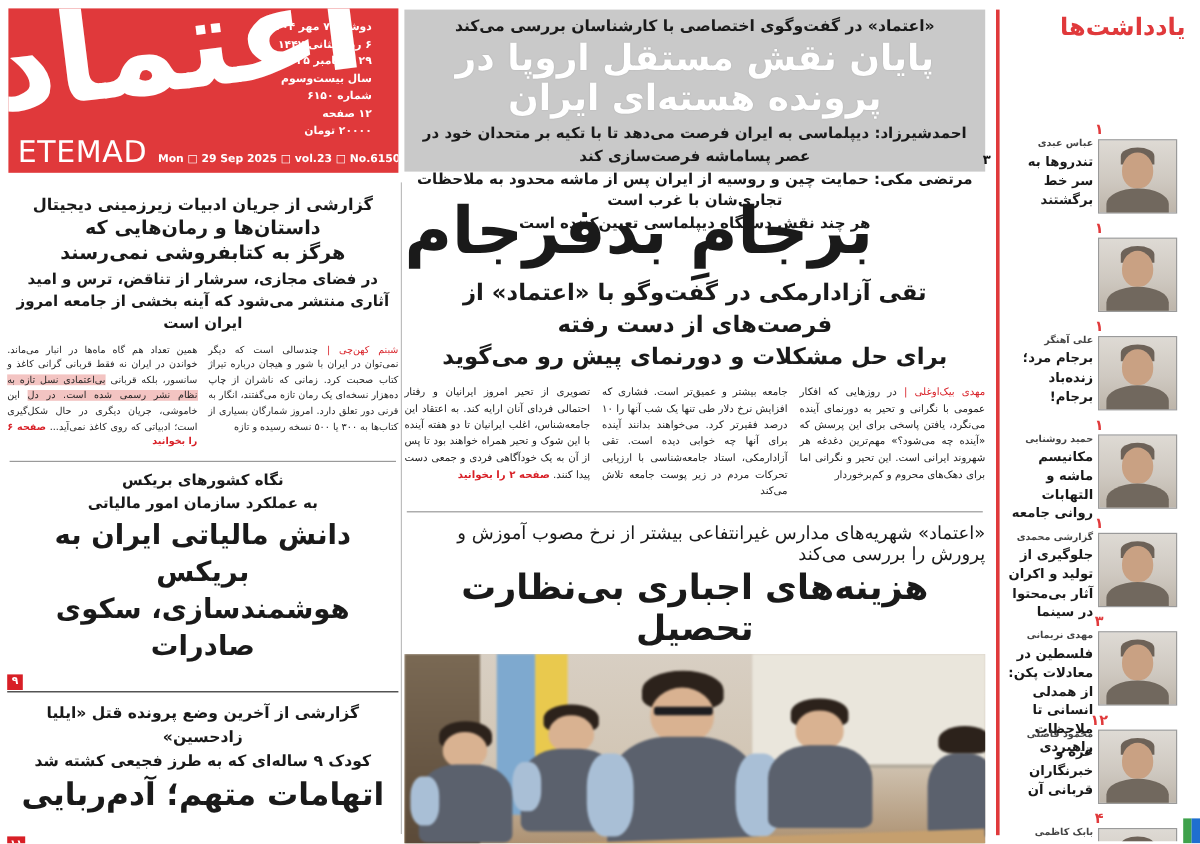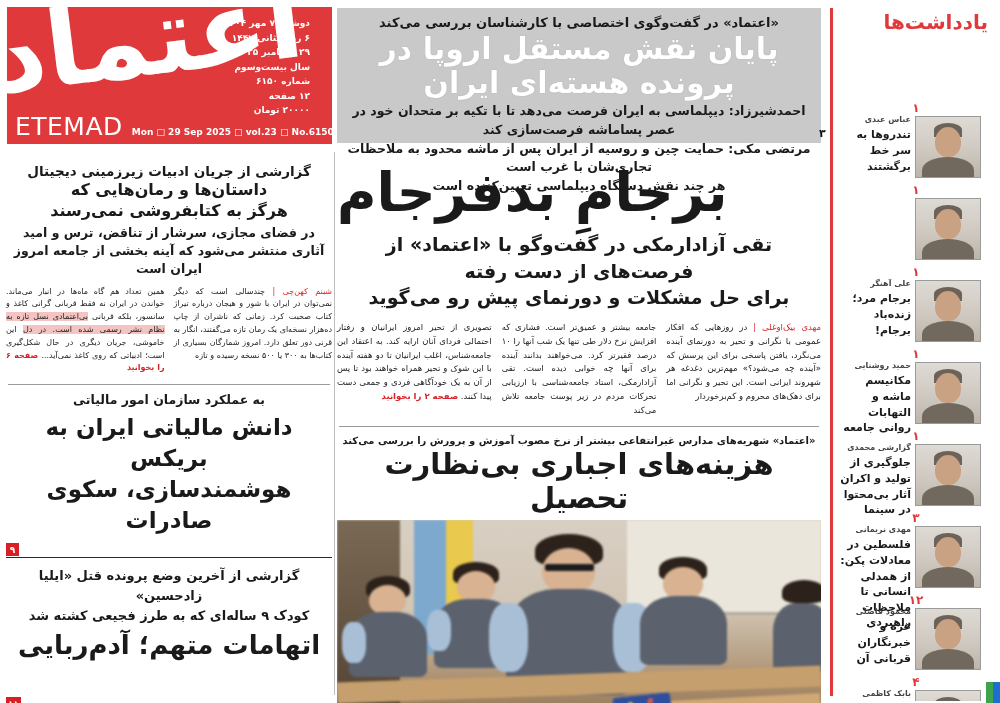--- a/index.html
+++ b/index.html
@@ -57,21 +57,21 @@
   .s3-kicker{font-size:13px;font-weight:800;line-height:1.55;margin-top:8px;}
   .s3-hl{font-size:26px;font-weight:800;line-height:1.3;margin-top:2px;}
   .pm11{position:absolute;left:0;bottom:6px;width:15px;height:13px;background:#d81f26;color:#fff;
         font-size:8.5px;font-weight:800;display:flex;align-items:center;justify-content:center;}
   
   .centercol{position:absolute;left:337px;top:146px;width:484px;}
   .lead-hl{font-size:54px;font-weight:800;text-align:left;line-height:1.08;margin-top:18px;}
   .lead-deck{font-size:19px;font-weight:800;text-align:center;line-height:1.38;margin-top:9px;}
   .lead-body{display:flex;gap:10px;margin-top:11px;font-size:8.5px;line-height:1.62;text-align:justify;color:#222;}
   .lead-body>div{flex:1;}
-  .ps-kicker{font-size:10px;font-weight:700;text-align:center;margin-top:8px;}
+  .ps-kicker{font-size:15px;font-weight:400;text-align:right;margin-top:8px;}
   .ps-hl{font-size:29px;font-weight:800;text-align:center;margin:1px 0 5px;}
   
   .photo{position:relative;height:230px;overflow:hidden;background:linear-gradient(180deg,#d8cfc3 0%,#d2c6b5 38%,#a98c6b 72%,#7c6248 100%);}
   .scene{position:absolute;inset:0;filter:blur(0.8px);}
   .ph-darkleft{position:absolute;left:0;top:0;width:13%;height:100%;background:linear-gradient(180deg,#7a6954,#4d3c2c);}
   .ph-board{position:absolute;right:0;top:0;width:40%;height:40%;background:#eae6dc;border-bottom:3px solid #b3ab9c;}
   .ph-blue{position:absolute;left:16%;top:0;width:6.5%;height:58%;background:#7ea9cf;}
   .ph-yellow{position:absolute;left:22.5%;top:0;width:5.5%;height:58%;background:#e9c94e;}
   .kid-head{position:absolute;border-radius:50% 50% 46% 46%;background:#d9b291;}
   .kid-hair{position:absolute;border-radius:52% 52% 30% 30%;background:#2c221b;}
@@ -238,20 +238,21 @@
       <div class="body2">
         <div><span class="byline-red">شبنم کهن‌چی | </span><span>چندسالی است که دیگر نمی‌توان در ایران با شور و هیجان درباره تیراژ کتاب صحبت کرد. زمانی که ناشران از چاپ ده‌هزار نسخه‌ای یک رمان تازه می‌گفتند، انگار به قرنی دور تعلق دارد. امروز شمارگان بسیاری از کتاب‌ها به ۳۰۰ یا ۵۰۰ نسخه رسیده و تازه</span></div>
         <div><span>همین تعداد هم گاه ماه‌ها در انبار می‌ماند. خواندن در ایران نه فقط قربانی گرانی کاغذ و سانسور، بلکه قربانی </span><span class="hl-pink">بی‌اعتمادی نسل تازه به نظام نشر رسمی شده است. در دل</span><span> این خاموشی، جریان دیگری در حال شکل‌گیری است؛ ادبیاتی که روی کاغذ نمی‌آید... </span><span class="continue-red">صفحه ۶ را بخوانید</span></div>
       </div>
     </div>
 
     <hr class="hr-thin">
 
     <div class="lc-center">
       <div class="s2-kicker">
+        <div>نگاه کشورهای بریکس</div>
         <div>به عملکرد سازمان امور مالیاتی</div>
       </div>
       <div class="s2-hl">
         <div>دانش مالیاتی ایران به بریکس</div>
         <div>هوشمندسازی، سکوی صادرات</div>
       </div>
     </div>
 
     <div class="rule-pm">
       <span class="pmbox">۹</span>

